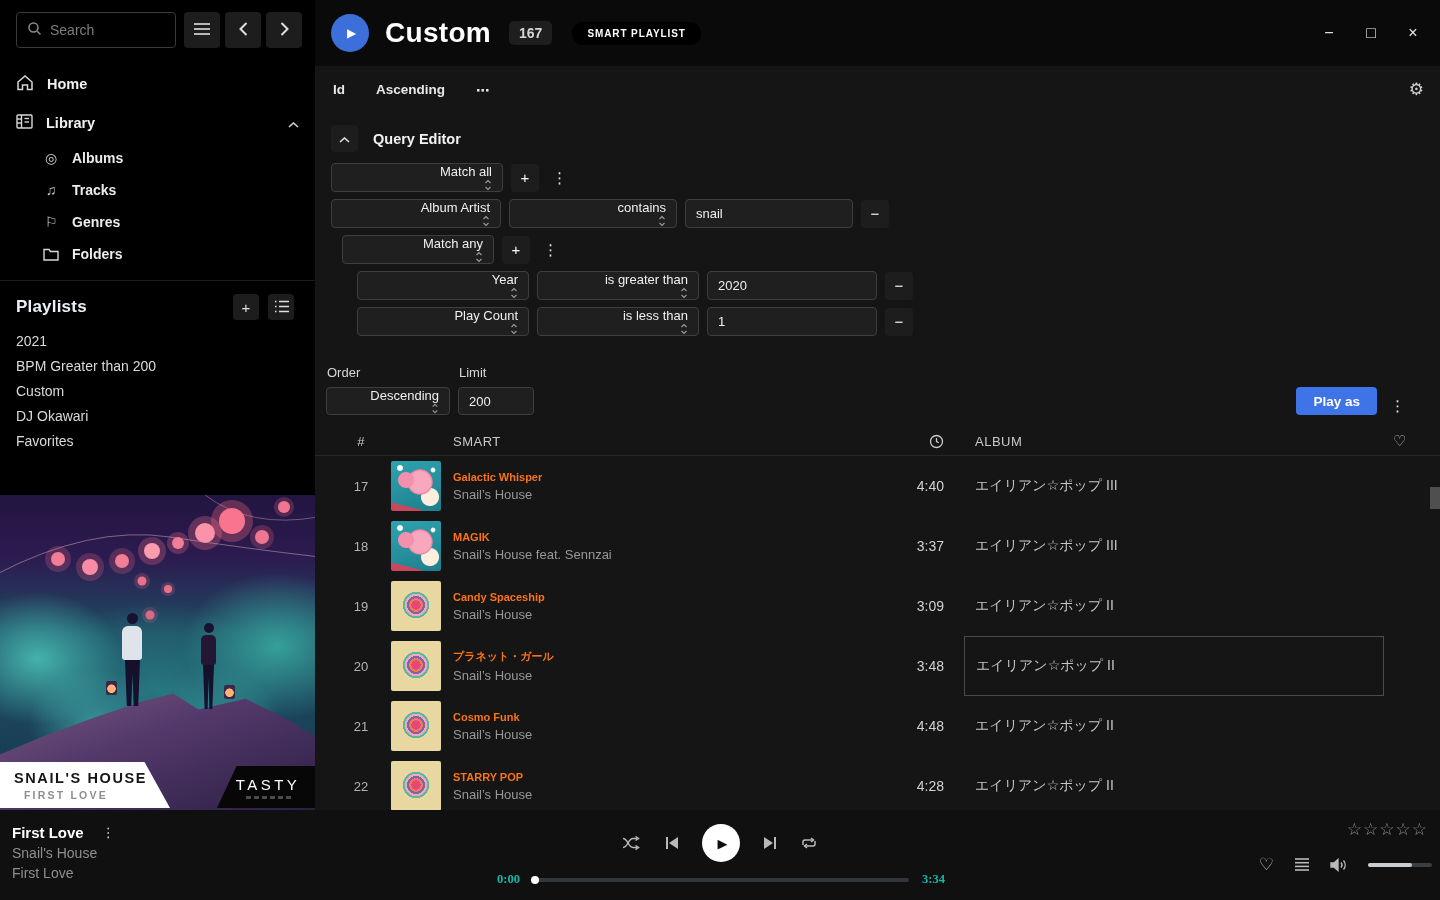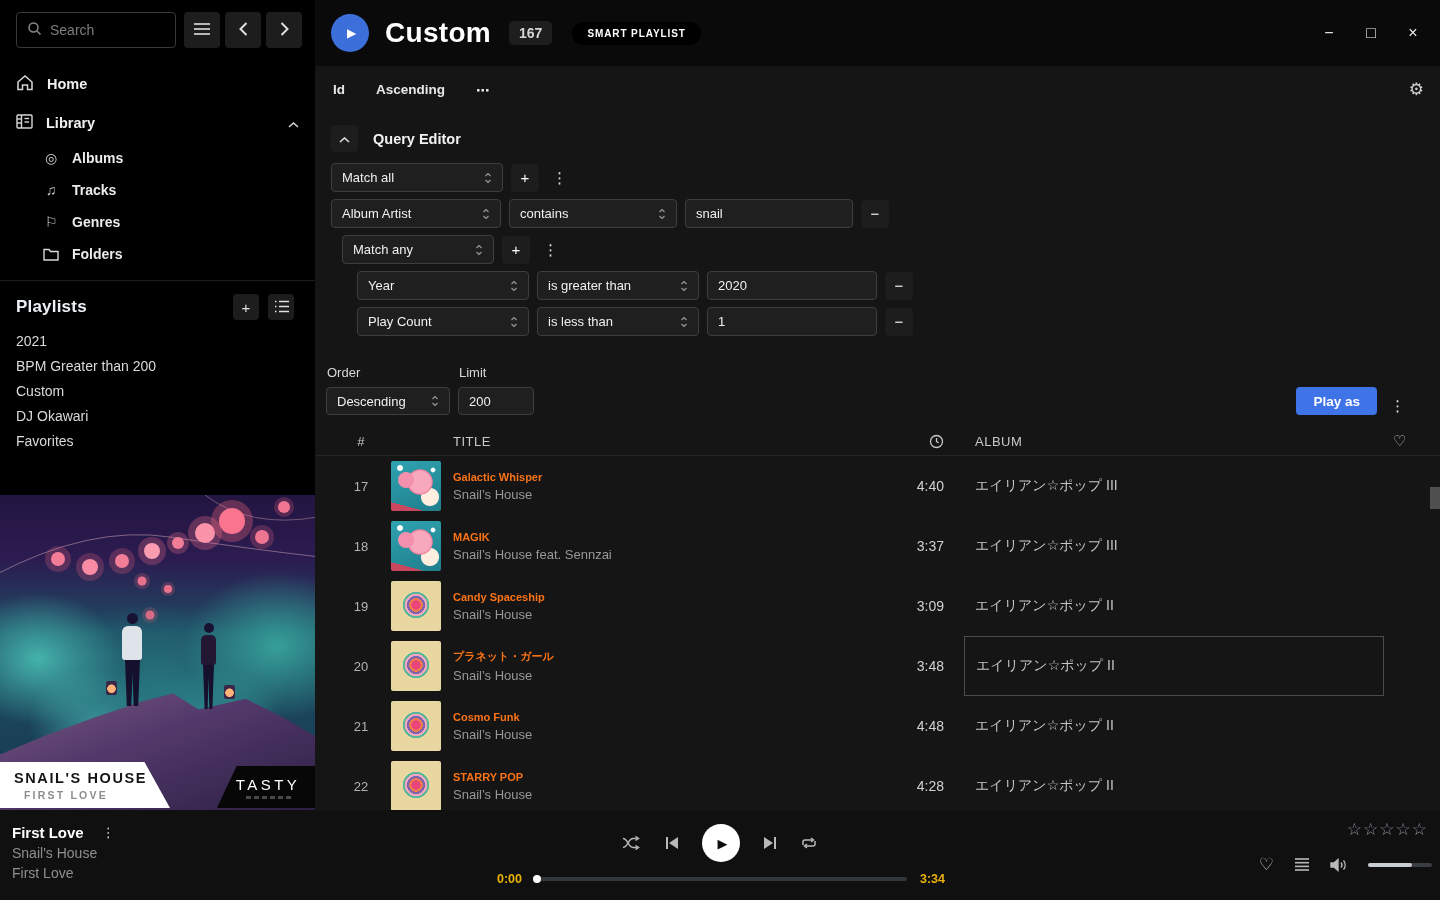--- a/index.html
+++ b/index.html
@@ -88,21 +88,21 @@
   .ctl-row .gear{margin-left:auto;font-size:17px;color:#d0d0d0;cursor:pointer;font-weight:400;}
   .ellipsis{letter-spacing:1px;cursor:pointer;}
   .q-head{position:absolute;top:59px;left:16px;display:flex;align-items:center;gap:15px;}
   .q-chev{width:27px;height:27px;background:#1d1d1d;border:none;border-radius:4px;color:#e0e0e0;
     display:flex;align-items:center;justify-content:center;cursor:pointer;}
   .q-title{font-size:14.5px;font-weight:700;color:#f2f2f2;}
   .q-rows{position:absolute;top:97px;left:16px;}
   .q-row{display:flex;align-items:center;gap:8px;margin-bottom:7px;height:29px;}
   .ind-a{margin-left:0;}.ind-b{margin-left:11px;}.ind-c{margin-left:26px;}
   .select{height:29px;background:#1f1f1f;border:1px solid #3e3e3e;border-radius:4px;display:flex;
-    align-items:center;padding:0 10px;color:#f0f0f0;font-size:13px;cursor:pointer;}
+    align-items:flex-end;padding:0 10px;color:#f0f0f0;font-size:13px;cursor:pointer;flex-direction:column;}
   .select .lbl{flex:1;white-space:nowrap;}
   .w172{width:172px}.w170{width:170px}.w168{width:168px}.w162{width:162px}.w152{width:152px}.w150{width:150px}.w124{width:124px}
   .tinput{height:29px;background:#1f1f1f;border:1px solid #3e3e3e;border-radius:4px;color:#f0f0f0;
     font-size:13px;padding:0 10px;outline:none;}
   .sq{width:28px;height:28px;background:#1d1d1d;border:none;border-radius:4px;color:#fff;font-size:15px;
     cursor:pointer;flex:none;}
   .dots-btn{background:none;border:none;color:#e0e0e0;font-size:15px;cursor:pointer;padding:0 5px;}
   .sort-bar{position:absolute;top:299px;left:11px;right:30px;display:flex;align-items:flex-end;gap:8px;}
   .sgroup{display:flex;flex-direction:column;gap:7px;}
   .slabel{font-size:13px;color:#d8d8d8;padding-left:1px;}
@@ -145,21 +145,21 @@
   .player{position:absolute;left:0;bottom:0;width:1440px;height:90px;background:#101010;z-index:4;}
   .p-left{position:absolute;left:12px;top:14px;}
   .p-title-row{display:flex;align-items:center;gap:13px;}
   .p-title{color:#fff;font-size:15px;font-weight:700;}
   .p-artist,.p-album{color:#8f8f8f;font-size:14px;margin-top:4px;}
   .p-center{position:absolute;left:50%;top:14px;transform:translateX(-50%);display:flex;align-items:center;gap:23px;}
   .pc-btn{background:none;border:none;cursor:pointer;display:flex;align-items:center;}
   .play-circle{width:38px;height:38px;border-radius:50%;background:#fff;border:none;color:#0d0d0d;font-size:13px;
     display:flex;align-items:center;justify-content:center;padding-left:3px;cursor:pointer;}
   .p-progress{position:absolute;left:497px;top:62px;width:448px;display:flex;align-items:center;gap:13px;}
-  .ptime{color:#eab308;font-size:12.5px;font-weight:600;}
+  .ptime{color:#14b8a6;font-size:12.5px;font-weight:600;font-family:Liberation Serif, serif;}
   .pbar{position:relative;flex:1;height:4px;background:#33363b;border-radius:2px;cursor:pointer;}
   .pfill{height:100%;width:0;background:#fff;border-radius:2px;}
   .pdot{position:absolute;left:-2px;top:-2px;width:8px;height:8px;border-radius:50%;background:#fff;}
   .stars{position:absolute;right:13px;top:11px;display:flex;gap:1px;}
   .stars span{color:#878d96;font-size:17px;cursor:pointer;line-height:17px;}
   .p-right-row{position:absolute;right:8px;top:44px;display:flex;align-items:center;gap:20px;}
   .pr-btn{background:none;border:none;color:#b9b9b9;font-size:17px;cursor:pointer;display:flex;align-items:center;}
   .vol{position:relative;width:64px;height:4px;background:#3a3d42;border-radius:2px;cursor:pointer;}
   .vol-fill{height:100%;background:#c9ccd1;border-radius:2px;}
 </style>
@@ -477,21 +477,21 @@
           <input class="tinput w76" value="200" style="">
         </div>
         <button class="save-btn">Play as</button>
         <button class="dots-btn">⋮</button>
       </div>
 
       <div class="table">
         <div class="tgrid t-head">
           <span class="th-num">#</span>
           <span></span>
-          <span>TITLE</span>
+          <span>SMART</span>
           <span class="th-dur">
             <svg width="15" height="15" viewBox="0 0 15 15" fill="none" stroke="#c9c9c9" stroke-width="1.3" style="vertical-align:-3px;">
                 <circle cx="7.5" cy="7.5" r="6"></circle>
                 <polyline points="7.5,4 7.5,7.5 9.8,8.8"></polyline>
               </svg>
           </span>
           <span class="th-album">ALBUM</span>
           <span class="th-heart">♡</span>
         </div>
         <div class="t-body">

